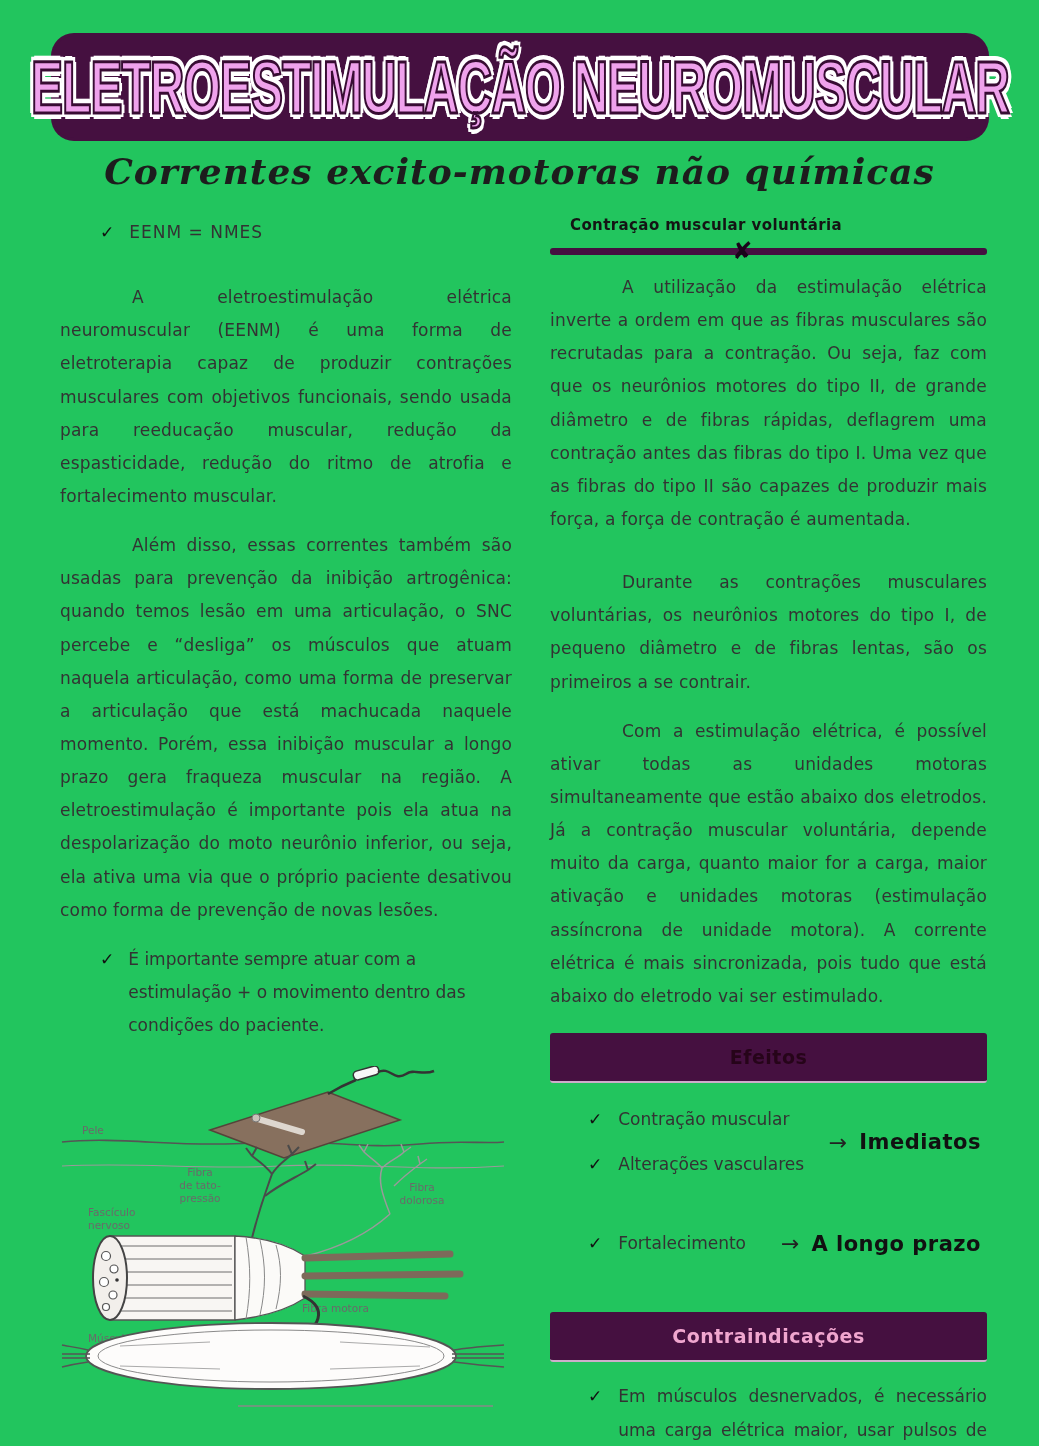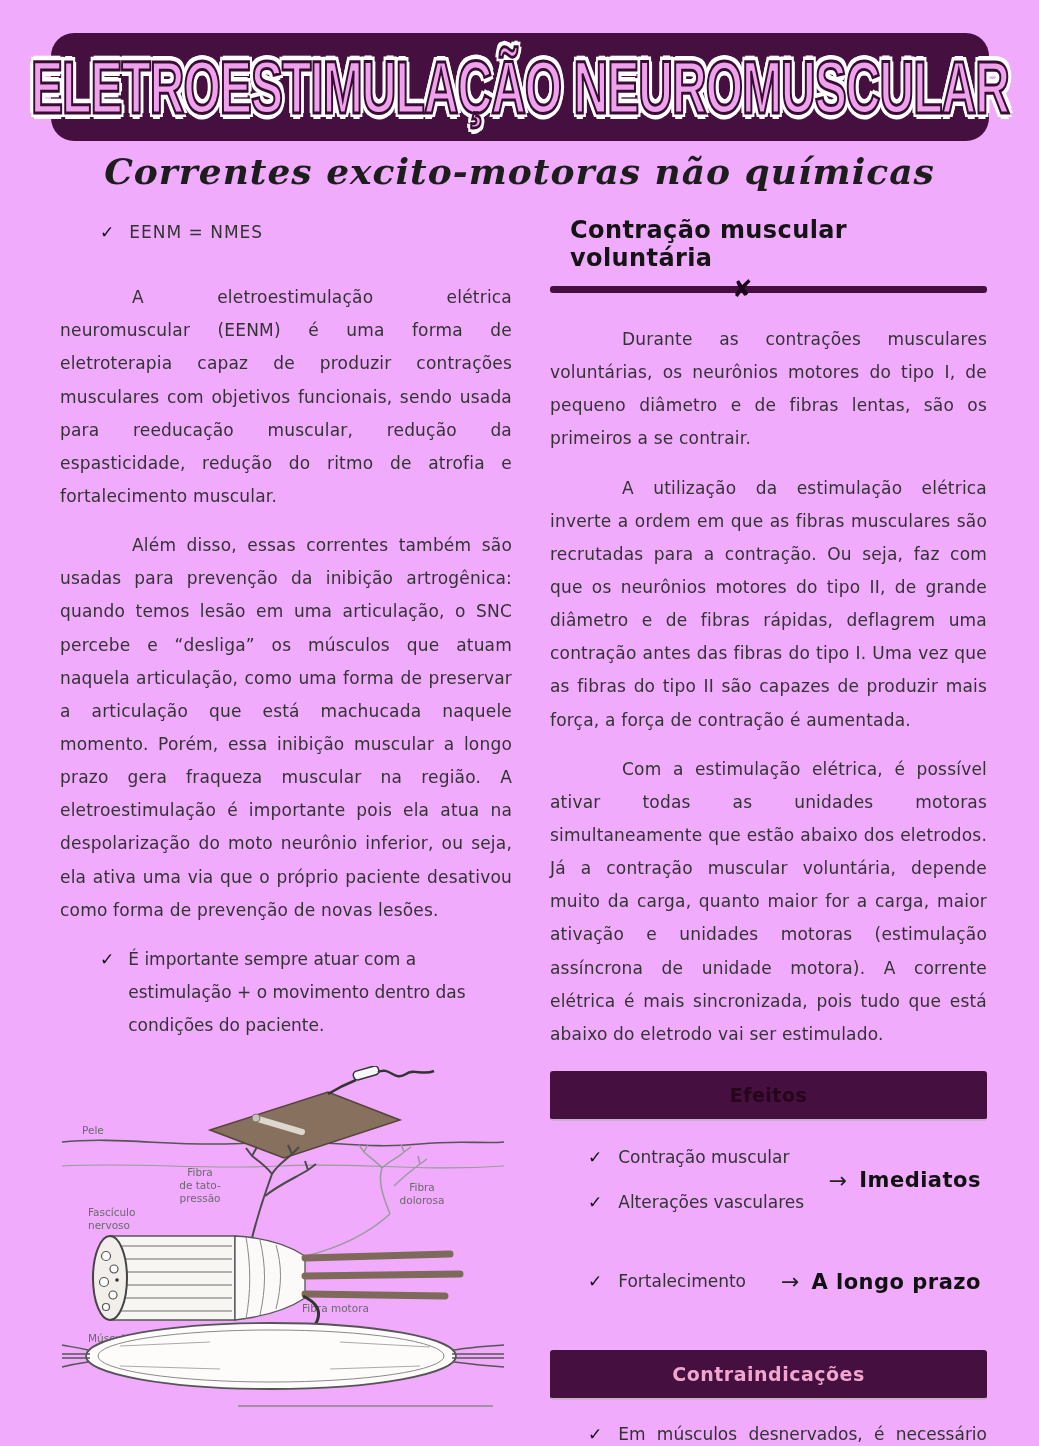--- a/index.html
+++ b/index.html
@@ -1,19 +1,19 @@
 <!DOCTYPE html>
 <html><head>
 <meta charset="utf-8">
 <style>
   * { margin:0; padding:0; box-sizing:border-box; }
   html,body { background:#ffffff; }
   .page {
     position:relative; width:1039px; height:1446px; margin:0 auto;
-    background:#f0abfc; overflow:hidden;
+    background:#22c55e; overflow:hidden;
     font-family:"DejaVu Sans", sans-serif; color:#2e2e2e;
   }
 
   
   .banner {
     width:932px; height:102px; margin:36px auto 0;
     background:#451040; border-radius:20px;
     display:flex; align-items:center; justify-content:center;
     box-shadow:0 0 0 3px #451040;
   }
@@ -51,21 +51,21 @@
   .mt16 { margin-top:16px; }
   .mt22 { margin-top:32px; }
   .mt30 { margin-top:30px; }
 
   .check-item { display:flex; gap:14px; font-size:17px; line-height:1.95; color:#333; }
   .check { font-weight:bold; color:#111; flex:0 0 auto; }
   .bullet1 { padding-left:40px; letter-spacing:1px; }
   .bullet2 { margin-top:16px; padding-left:40px; padding-right:4px; }
 
   
-  .vs-top { font-weight:bold; font-size:24px; color:#141414; padding-left:20px; letter-spacing:0.4px; }
+  .vs-top { font-weight:bold; font-size:15px; color:#141414; padding-left:20px; letter-spacing:0.4px; }
   .vs-line { position:relative; height:7px; background:#451040; border-radius:3px; margin:14px 0 4px; }
   .vs-x {
     position:absolute; left:44%; top:50%; transform:translate(-50%,-54%);
     font-size:24px; font-weight:bold; color:#1a041a; line-height:1;
   }
   .vs-bottom { font-weight:bold; font-size:20px; color:#141414; text-align:right; padding-right:8px; margin-top:10px; letter-spacing:0.4px; }
 
   
   .section-bar {
     height:50px; background:#451040; border-radius:3px;
@@ -215,22 +215,22 @@
 
     <div class="col-right">
 
       <div>
         <div class="vs-top">Contração muscular voluntária</div>
         <div class="vs-line">
           <span class="vs-x">✘</span>
         </div>
       </div>
 
+      <p class="para indent mt16">A utilização da estimulação elétrica inverte a ordem em que as fibras musculares são recrutadas para a contração. Ou seja, faz com que os neurônios motores do tipo II, de grande diâmetro e de fibras rápidas, deflagrem uma contração antes das fibras do tipo I. Uma vez que as fibras do tipo II são capazes de produzir mais força, a força de contração é aumentada.</p>
       <p class="para indent mt30">Durante as contrações musculares voluntárias, os neurônios motores do tipo I, de pequeno diâmetro e de fibras lentas, são os primeiros a se contrair.</p>
-      <p class="para indent mt16">A utilização da estimulação elétrica inverte a ordem em que as fibras musculares são recrutadas para a contração. Ou seja, faz com que os neurônios motores do tipo II, de grande diâmetro e de fibras rápidas, deflagrem uma contração antes das fibras do tipo I. Uma vez que as fibras do tipo II são capazes de produzir mais força, a força de contração é aumentada.</p>
       <p class="para indent mt16">Com a estimulação elétrica, é possível ativar todas as unidades motoras simultaneamente que estão abaixo dos eletrodos. Já a contração muscular voluntária, depende muito da carga, quanto maior for a carga, maior ativação e unidades motoras (estimulação assíncrona de unidade motora). A corrente elétrica é mais sincronizada, pois tudo que está abaixo do eletrodo vai ser estimulado.</p>
 
       <div class="section-bar bar-efeitos" style="margin-top:20px;">
         <span>Efeitos</span>
       </div>
 
       <div class="efeitos-grid">
         <div class="ef-items">
           <div class="check-item">
             <span class="check">✓</span>

